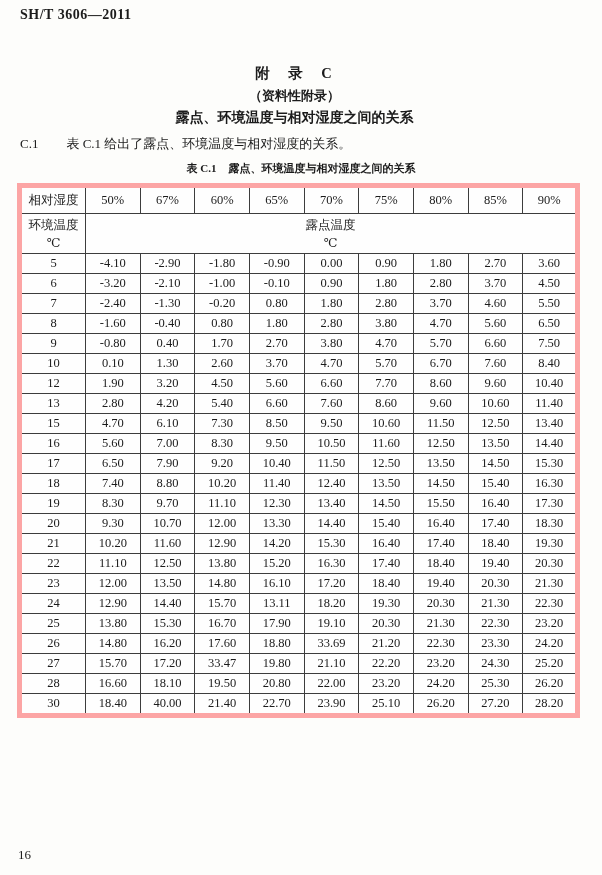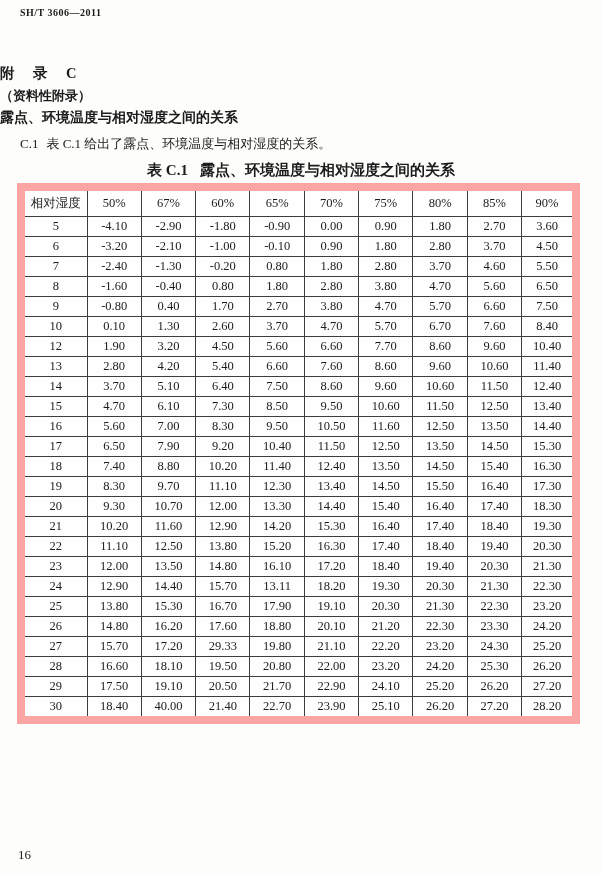--- a/index.html
+++ b/index.html
@@ -6,46 +6,47 @@
   body {
     width: 602px; height: 875px;
     background: #fdfdfb;
     font-family: "Liberation Serif", "DejaVu Serif", serif;
     color: #1b1b1b;
     position: relative;
     overflow: hidden;
   }
   .doc-number {
     position: absolute; top: 7px; left: 20px;
-    font-weight: bold; font-size: 10px; letter-spacing: 0.5px;
+    font-weight: bold; font-size: 14px; letter-spacing: 0.5px;
   }
   .appendix {
     position: absolute; top: 64px; left: 0; right: 13px;
+    text-align: center;
   }
   .appendix .title { font-size: 14.5px; font-weight: bold; letter-spacing: 2px; margin-bottom: 4px; }
   .appendix .subtitle { font-size: 13px; font-weight: bold; margin-bottom: 4px; }
   .appendix .heading { font-size: 14px; font-weight: bold; }
   .clause {
     position: absolute; top: 135px; left: 20px; right: 20px;
     font-size: 13px;
   }
-  .clause .num { margin-right: 8px; }
+  .clause .num { margin-right: 28px; }
   .caption {
     position: absolute; top: 161px; left: 0; right: 0;
-    text-align: center; font-weight: bold; font-size: 15px;
+    text-align: center; font-weight: bold; font-size: 11px;
   }
   .caption .label { margin-right: 12px; }
   table.dewpoint {
     position: absolute; top: 183px; left: 17px;
     width: 563px;
     border-collapse: collapse;
     table-layout: fixed;
     font-size: 12.5px;
     background: #fefefe;
-    border: 8px solid #fca5a5;
+    border: 5px solid #fca5a5;
   }
   table.dewpoint th, table.dewpoint td {
     border: 1px solid #3d3d3d;
     text-align: center;
     vertical-align: middle;
     padding: 0;
     font-weight: normal;
     white-space: nowrap;
   }
   tr.hrow1 th { height: 25px; }
@@ -96,20 +97,30 @@
       <th>50%</th>
           <th>67%</th>
           <th>60%</th>
           <th>65%</th>
           <th>70%</th>
           <th>75%</th>
           <th>80%</th>
           <th>85%</th>
           <th>90%</th>
         </tr>
+      <tr>
+        <th class="hdr2">
+          <div>环境温度</div>
+          <div>℃</div>
+        </th>
+        <th class="hdr2" colspan="9">
+          <div>露点温度</div>
+          <div>℃</div>
+        </th>
+      </tr>
     </thead>
     <tbody>
         <tr>
           <td>5</td>
           <td>-4.10</td>
           <td>-2.90</td>
           <td>-1.80</td>
           <td>-0.90</td>
           <td>0.00</td>
           <td>0.90</td>
@@ -195,32 +206,20 @@
           <td>4.20</td>
           <td>5.40</td>
           <td>6.60</td>
           <td>7.60</td>
           <td>8.60</td>
           <td>9.60</td>
           <td>10.60</td>
           <td>11.40</td>
         </tr>
         <tr>
-          <td>14</td>
-          <td>3.70</td>
-          <td>5.10</td>
-          <td>6.40</td>
-          <td>7.50</td>
-          <td>8.60</td>
-          <td>9.60</td>
-          <td>10.60</td>
-          <td>11.50</td>
-          <td>12.40</td>
-        </tr>
-        <tr>
           <td>15</td>
           <td>4.70</td>
           <td>6.10</td>
           <td>7.30</td>
           <td>8.50</td>
           <td>9.50</td>
           <td>10.60</td>
           <td>11.50</td>
           <td>12.50</td>
           <td>13.40</td>
@@ -344,63 +343,51 @@
           <td>21.30</td>
           <td>22.30</td>
           <td>23.20</td>
         </tr>
         <tr>
           <td>26</td>
           <td>14.80</td>
           <td>16.20</td>
           <td>17.60</td>
           <td>18.80</td>
-          <td>20.10</td>
+          <td>33.69</td>
           <td>21.20</td>
           <td>22.30</td>
           <td>23.30</td>
           <td>24.20</td>
         </tr>
         <tr>
           <td>27</td>
           <td>15.70</td>
           <td>17.20</td>
-          <td>29.33</td>
+          <td>33.47</td>
           <td>19.80</td>
           <td>21.10</td>
           <td>22.20</td>
           <td>23.20</td>
           <td>24.30</td>
           <td>25.20</td>
         </tr>
         <tr>
           <td>28</td>
           <td>16.60</td>
           <td>18.10</td>
           <td>19.50</td>
           <td>20.80</td>
           <td>22.00</td>
           <td>23.20</td>
           <td>24.20</td>
           <td>25.30</td>
           <td>26.20</td>
         </tr>
         <tr>
-          <td>29</td>
-          <td>17.50</td>
-          <td>19.10</td>
-          <td>20.50</td>
-          <td>21.70</td>
-          <td>22.90</td>
-          <td>24.10</td>
-          <td>25.20</td>
-          <td>26.20</td>
-          <td>27.20</td>
-        </tr>
-        <tr>
           <td>30</td>
           <td>18.40</td>
           <td>40.00</td>
           <td>21.40</td>
           <td>22.70</td>
           <td>23.90</td>
           <td>25.10</td>
           <td>26.20</td>
           <td>27.20</td>
           <td>28.20</td>

